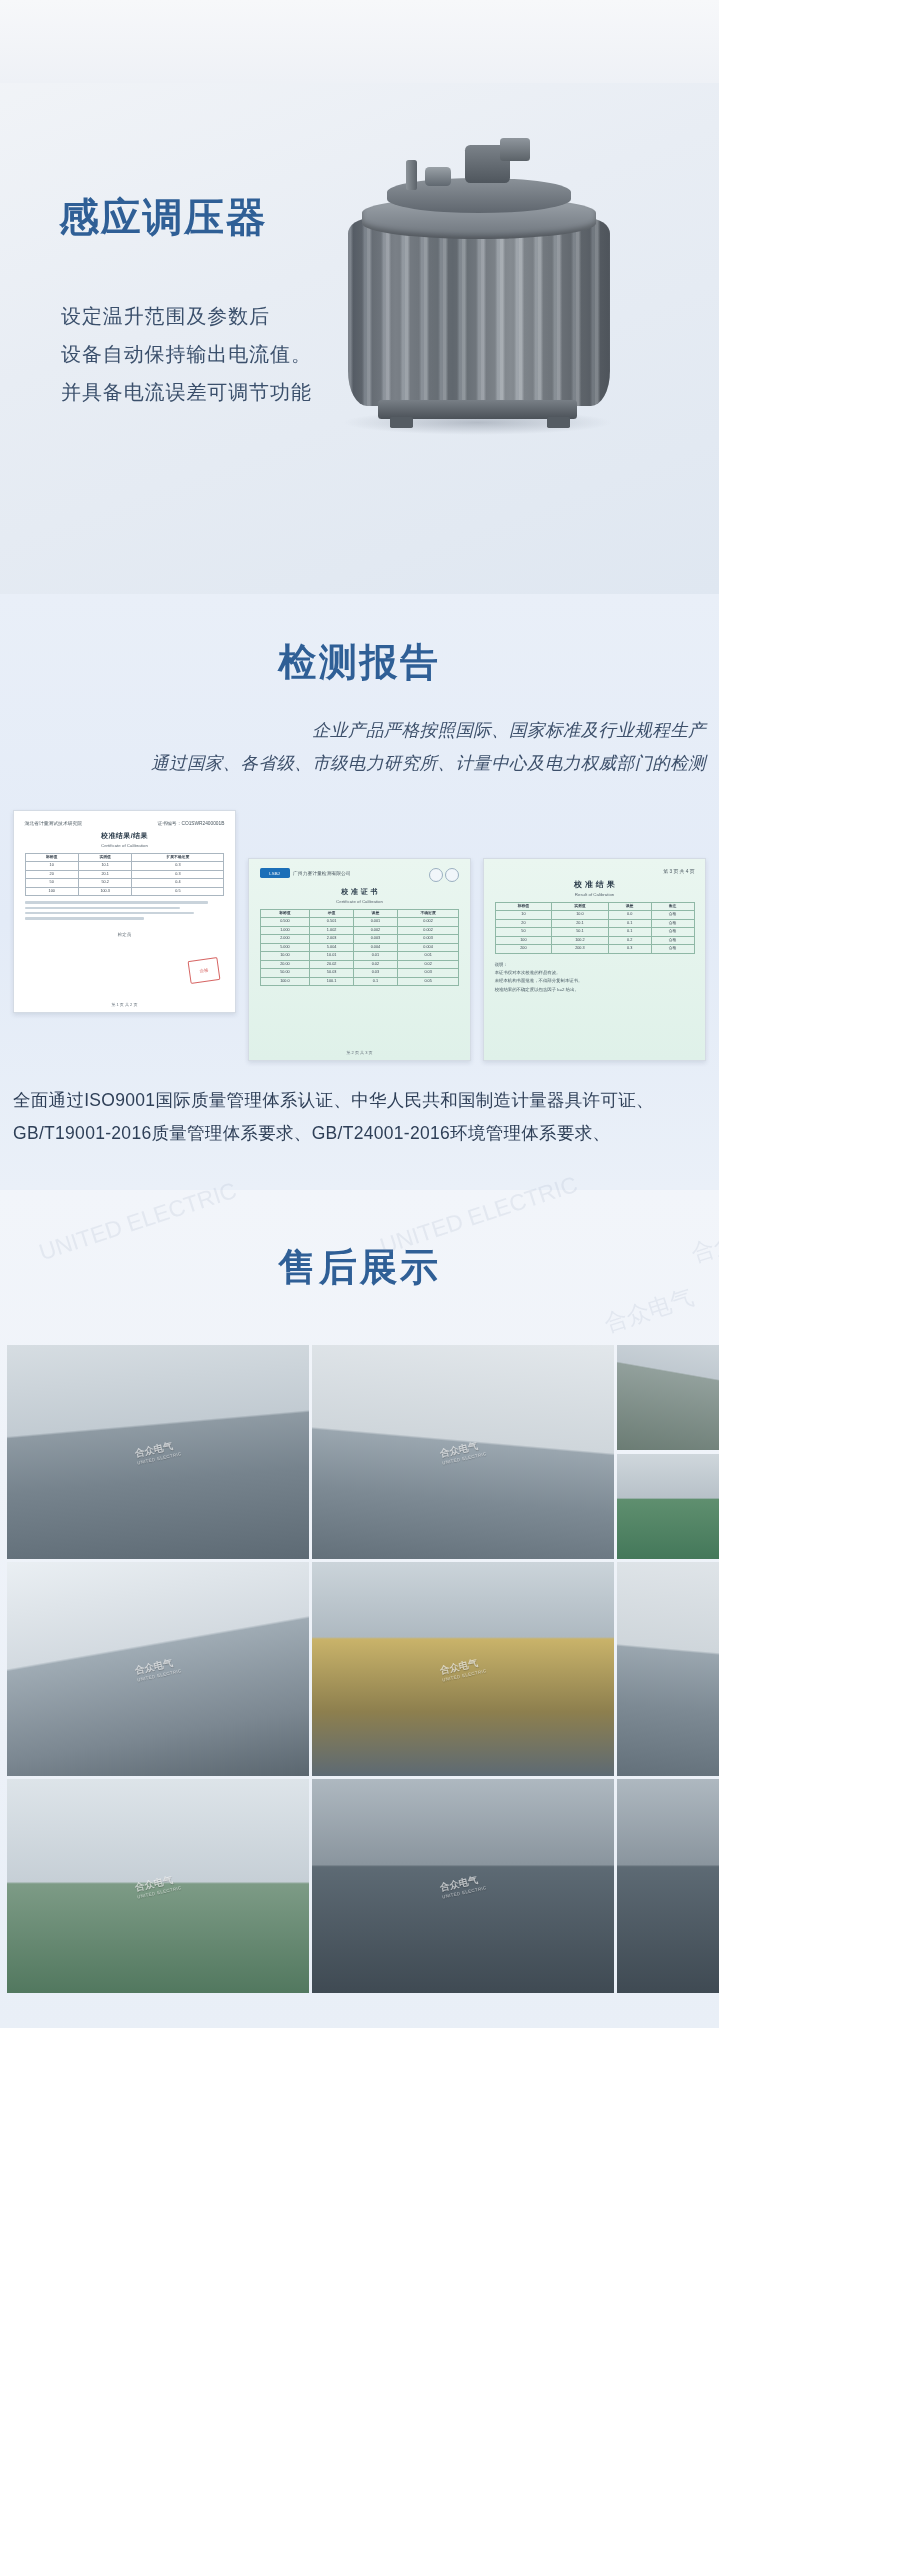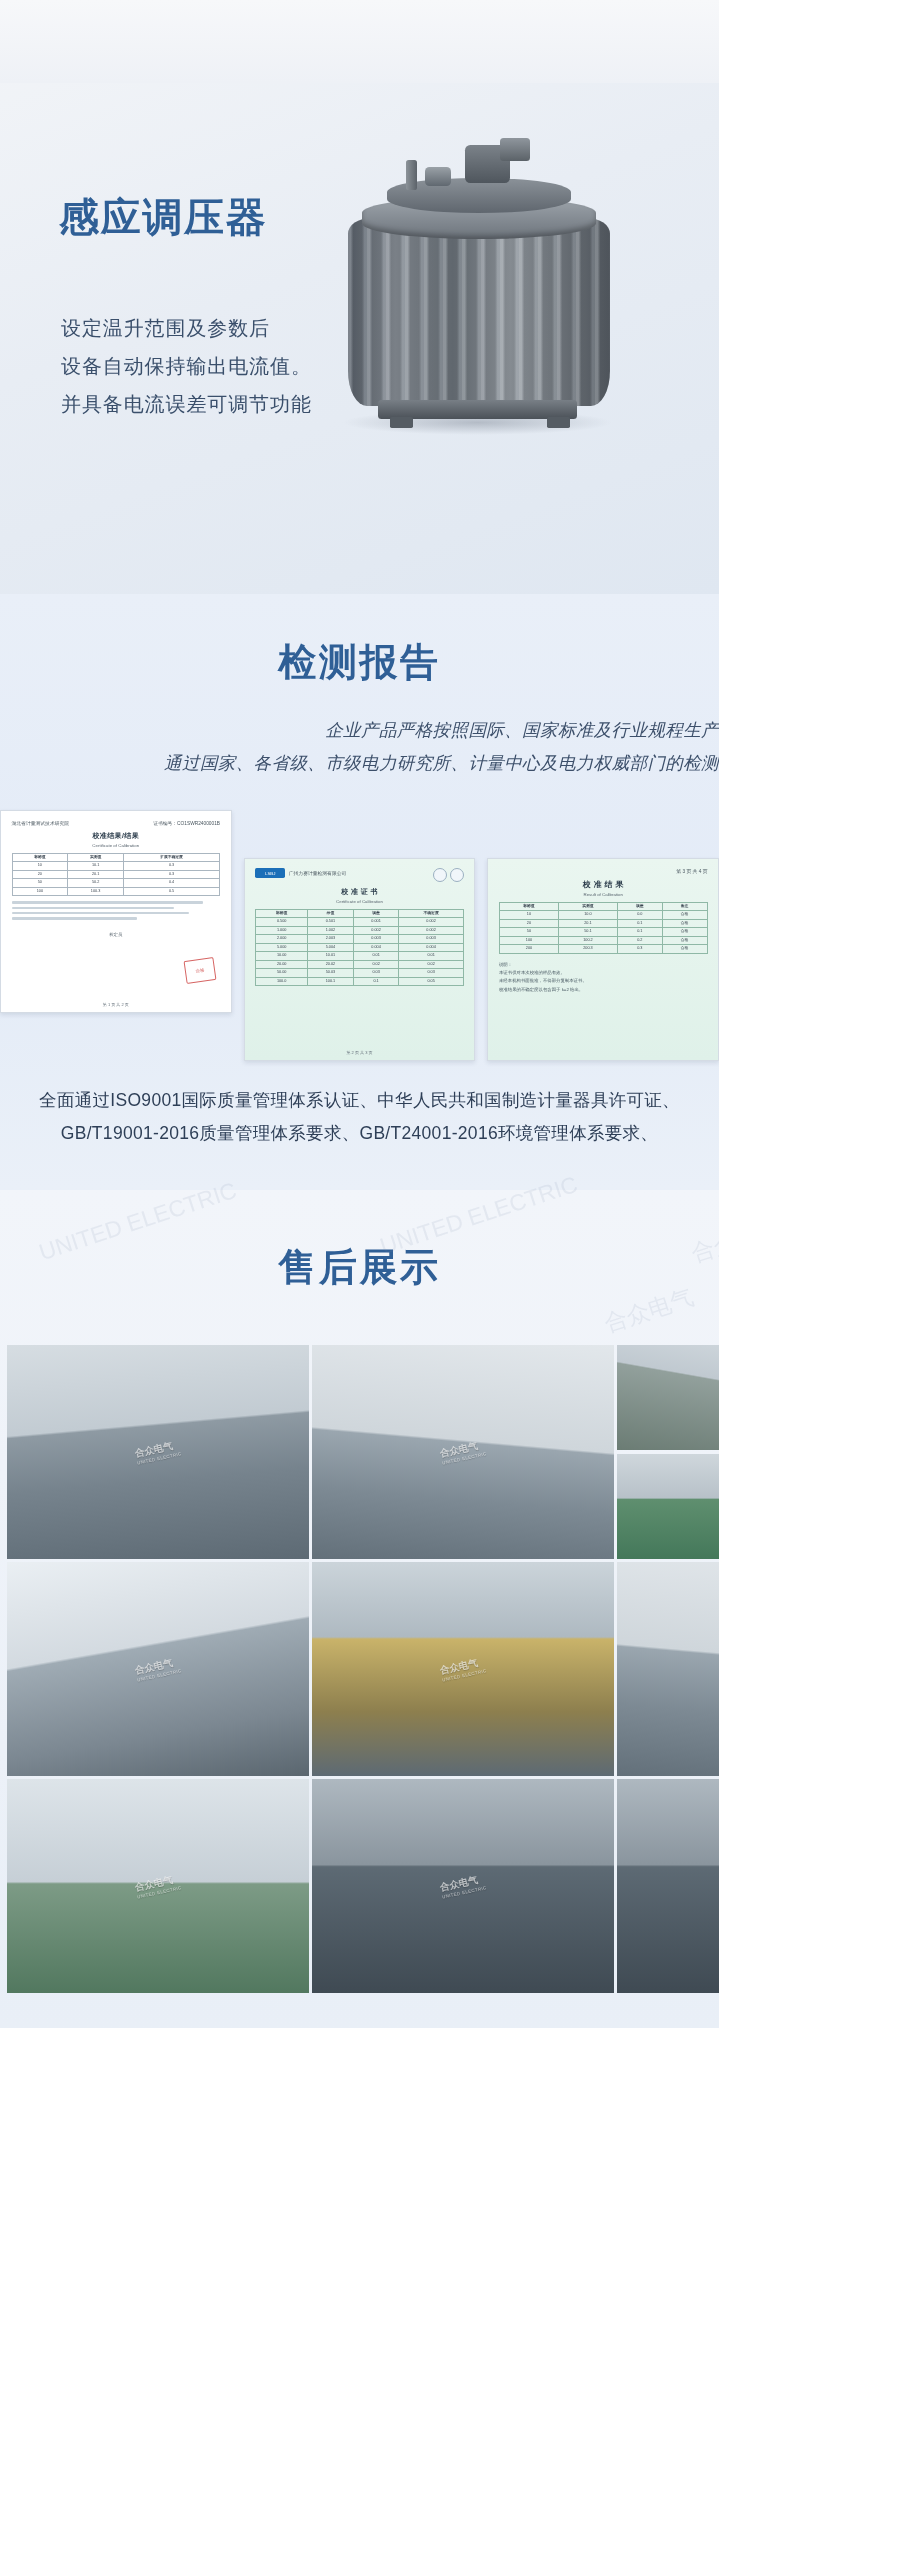--- a/index.html
+++ b/index.html
@@ -32,21 +32,20 @@
     color: #2f5f96;
     letter-spacing: 1.7px;
   }
   .hero-lines {
     position:absolute;
     left: 61px; top: 297px;
     font-size: 20px;
     line-height: 38px;
     color: #3a4f6b;
     letter-spacing: 0.9px;
-    margin-top: 12px;
   }
   .hero-img {
     position:absolute;
     right: 49px; top: 122px;
     width: 376px; height: 350px;
   }
   
   .dev-shadow{
     position:absolute; left:48px; top:288px; width:271px; height:24.5px;
     background: radial-gradient(ellipse at center, rgba(90,100,115,.35) 0%, rgba(90,100,115,0) 70%);
@@ -104,21 +103,21 @@
     border-radius: 3.5px;
   }
   .dev-foot{
     position:absolute; top:295px; width:23px; height:10.5px;
     background:#555c63; border-radius:1.7px;
   }
 
   
   .reports {
     background: linear-gradient(180deg,#e9eff8 0%, #e3ebf7 55%, #eaf0f8 100%);
-    padding: 31px 0 40px;
+    padding: 31px 13px 40px;
     position:relative;
   }
   .sec-title {
     text-align:center;
     font-size: 38px;
     font-weight: bold;
     color:#2f5f96;
     letter-spacing: 2.6px;
     margin: 12.2px 0 26px;
   }
@@ -186,21 +185,20 @@
     position:absolute; left:0; right:0; bottom:5.2px;
     text-align:center; font-size:4px; color:#64707a;
   }
   .cert-logo {
     width:30px;height:10.5px;background:#1b6fb8;color:#fff;font-size:4.4px;
     display:flex;align-items:center;justify-content:center;border-radius:1.7px;
   }
   .cert-badges{display:flex;gap:2.6px;}
   .cert-badge{width:14px;height:14px;border-radius:50%;border:0.9px solid #9bb0c1;background:#f1f6fa;}
   .reports-foot {
-    text-align:center;
     font-size: 17.5px;
     color:#2e3f57;
     line-height: 33px;
     letter-spacing:0.3px;
     margin-top: 19px;
   }
 
   
   .after {
     background: linear-gradient(180deg,#f2f5fa 0%, #e9eff7 100%);

